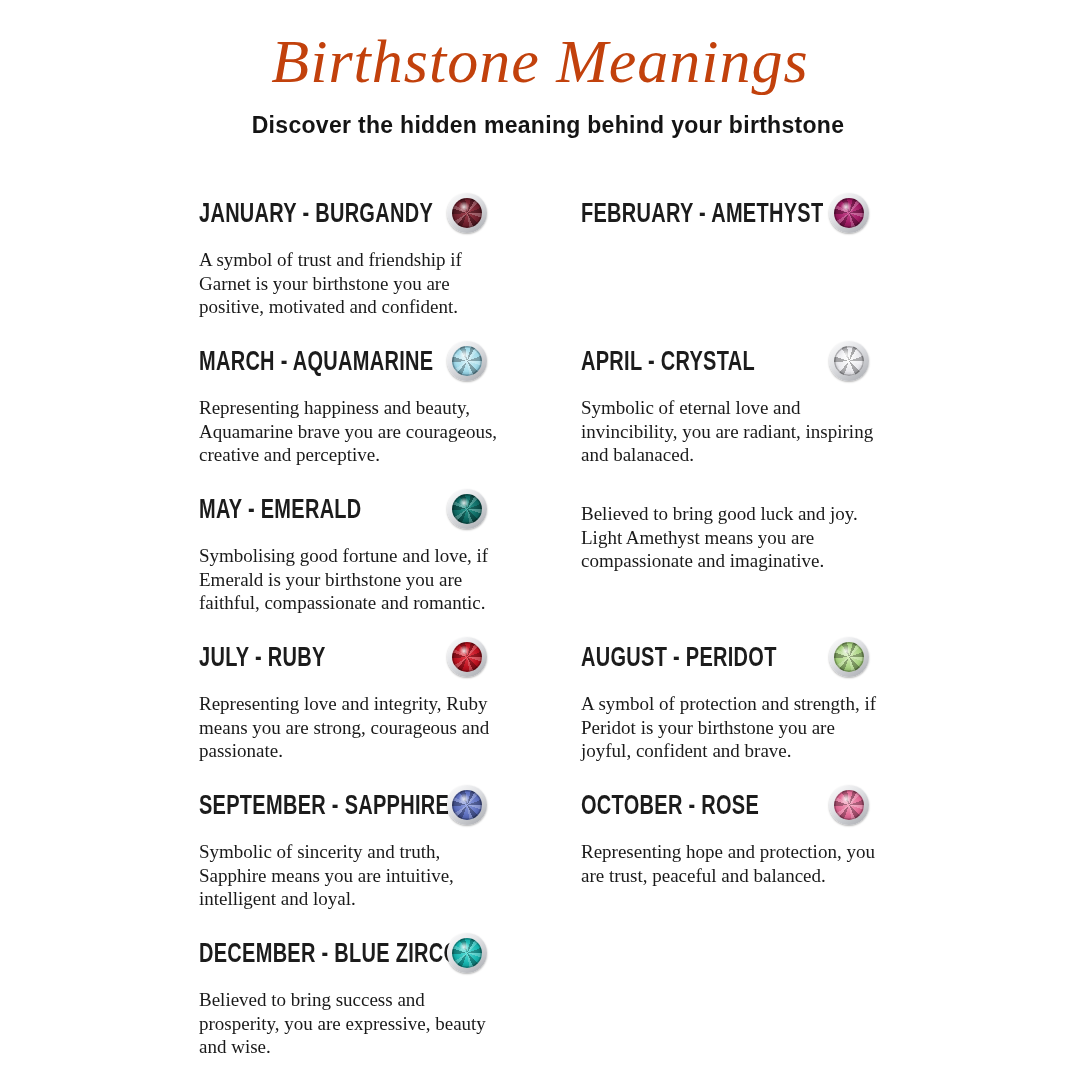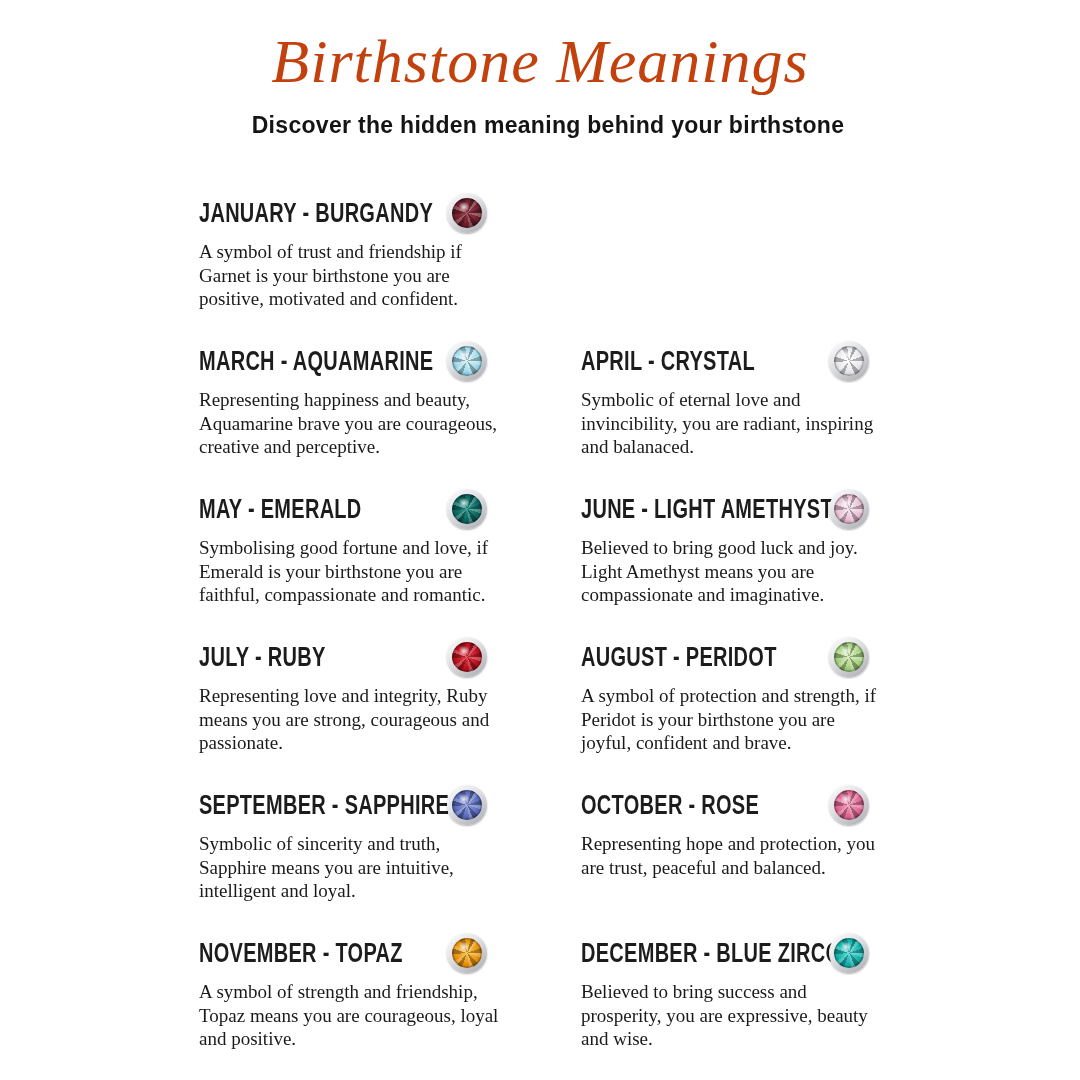--- a/index.html
+++ b/index.html
@@ -90,21 +90,21 @@
         rgba(255,255,255,0.25) 75deg 92deg, rgba(0,0,0,0.00) 92deg 118deg,
         rgba(0,0,0,0.30) 118deg 140deg, rgba(255,255,255,0.20) 140deg 155deg,
         rgba(0,0,0,0.00) 155deg 185deg, rgba(0,0,0,0.28) 185deg 205deg,
         rgba(255,255,255,0.22) 205deg 222deg, rgba(0,0,0,0.00) 222deg 250deg,
         rgba(0,0,0,0.30) 250deg 272deg, rgba(255,255,255,0.20) 272deg 288deg,
         rgba(0,0,0,0.00) 288deg 315deg, rgba(0,0,0,0.28) 315deg 338deg,
         rgba(0,0,0,0.00) 338deg 360deg),
       radial-gradient(circle at 50% 46%, var(--light) 0%, var(--base) 52%, var(--dark) 100%);
   }
   .desc {
-    margin-top: 6px;
+    margin-top: 14px;
     width: 303px;
     font-family: "Liberation Serif", serif;
     font-size: 19px;
     line-height: 23.5px;
     color: #1a1a1a;
   }
 </style>
 </head>
 <body>
 
@@ -119,20 +119,26 @@
       <div class="cell-head">
         <h3 class="month-heading">JANUARY - BURGANDY</h3>
         <span class="gem" style="--base: #71212e; --light: #a0424f; --dark: #380a12;">
             <span class="stone"></span>
           </span>
       </div>
       <p class="desc">A symbol of trust and friendship if Garnet is your birthstone you are positive, motivated and confident.</p>
     </section>
 
     <section class="cell">
+      <div class="cell-head">
+        <h3 class="month-heading">FEBRUARY - AMETHYST</h3>
+        <span class="gem" style="--base: #9e1a62; --light: #ca4e92; --dark: #4e0a2f;">
+            <span class="stone"></span>
+          </span>
+      </div>
     </section>
 
     <section class="cell">
       <div class="cell-head">
         <h3 class="month-heading">MARCH - AQUAMARINE</h3>
         <span class="gem" style="--base: #a3dbea; --light: #dbf3f9; --dark: #33708c;">
             <span class="stone"></span>
           </span>
       </div>
       <p class="desc">Representing happiness and beauty, Aquamarine brave you are courageous, creative and perceptive.</p>
@@ -152,26 +158,20 @@
       <div class="cell-head">
         <h3 class="month-heading">MAY - EMERALD</h3>
         <span class="gem" style="--base: #0e6862; --light: #2f9e94; --dark: #06342f;">
             <span class="stone"></span>
           </span>
       </div>
       <p class="desc">Symbolising good fortune and love, if Emerald is your birthstone you are faithful, compassionate and romantic.</p>
     </section>
 
     <section class="cell">
-      <div class="cell-head">
-        <h3 class="month-heading">JUNE - LIGHT AMETHYST</h3>
-        <span class="gem" style="--base: #e8c3d6; --light: #f8e7ef; --dark: #86566c;">
-            <span class="stone"></span>
-          </span>
-      </div>
       <p class="desc">Believed to bring good luck and joy. Light Amethyst means you are compassionate and imaginative.</p>
     </section>
 
     <section class="cell">
       <div class="cell-head">
         <h3 class="month-heading">JULY - RUBY</h3>
         <span class="gem" style="--base: #bb121f; --light: #e8404d; --dark: #64050d;">
             <span class="stone"></span>
           </span>
       </div>
@@ -201,29 +201,20 @@
     <section class="cell">
       <div class="cell-head">
         <h3 class="month-heading">OCTOBER - ROSE</h3>
         <span class="gem" style="--base: #e06a94; --light: #f4a8c1; --dark: #8e3157;">
             <span class="stone"></span>
           </span>
       </div>
       <p class="desc">Representing hope and protection, you are trust, peaceful and balanced.</p>
     </section>
 
-    <section class="cell">
-      <div class="cell-head">
-        <h3 class="month-heading">NOVEMBER - TOPAZ</h3>
-        <span class="gem" style="--base: #e99511; --light: #fcc74e; --dark: #854d04;">
-            <span class="stone"></span>
-          </span>
-      </div>
-      <p class="desc">A symbol of strength and friendship, Topaz means you are courageous, loyal and positive.</p>
-    </section>
 
     <section class="cell">
       <div class="cell-head">
         <h3 class="month-heading">DECEMBER - BLUE ZIRCON</h3>
         <span class="gem" style="--base: #16b3ae; --light: #5fe0da; --dark: #055f5b;">
             <span class="stone"></span>
           </span>
       </div>
       <p class="desc">Believed to bring success and prosperity, you are expressive, beauty and wise.</p>
     </section>

